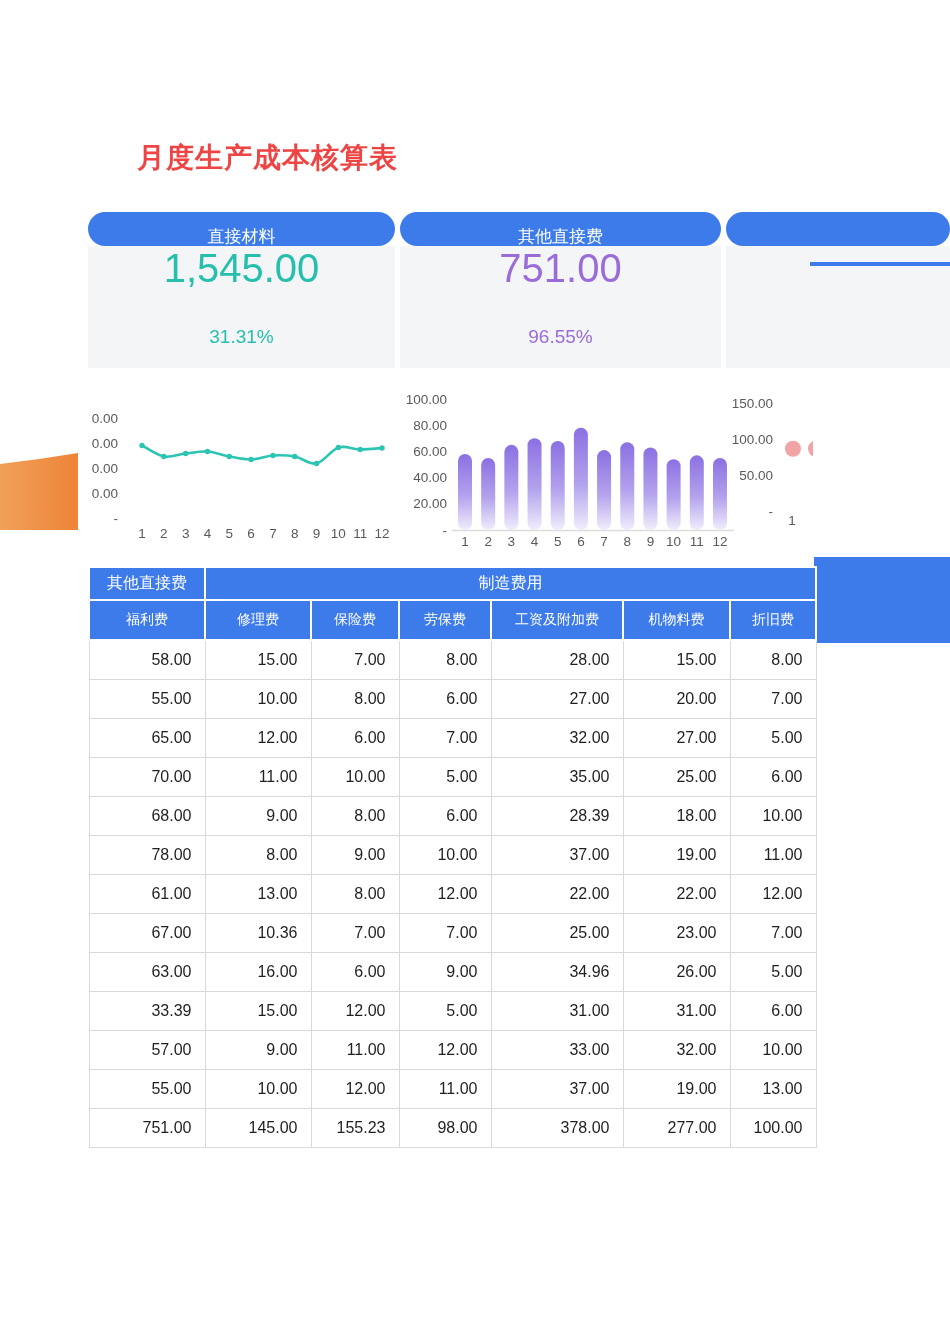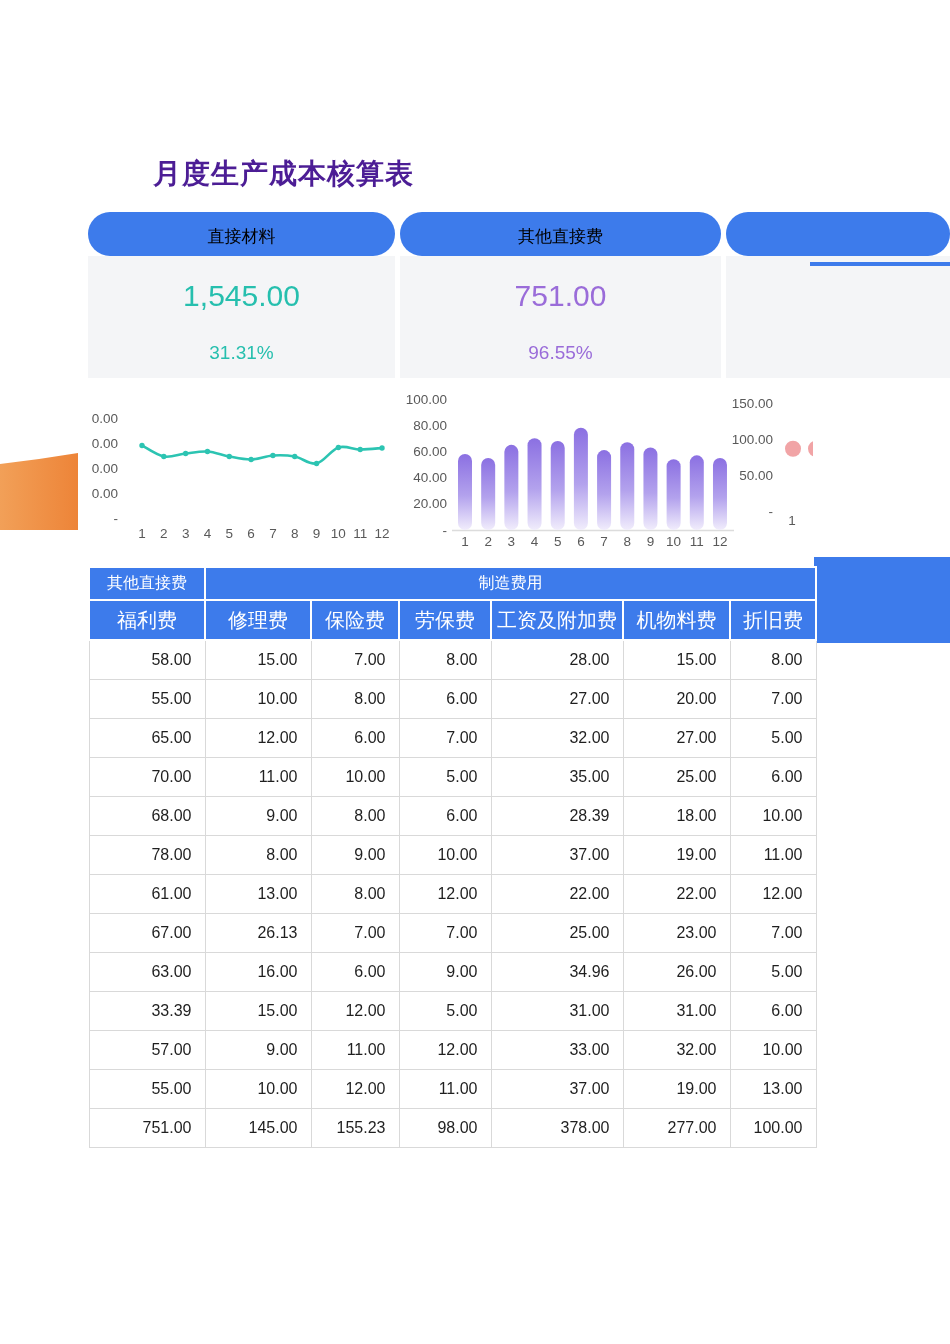--- a/index.html
+++ b/index.html
@@ -1,37 +1,37 @@
 <!DOCTYPE html>
 <html style="--blue: #3d7beb; --card-bg: #f4f5f7; --teal: #26bfae; --purple: #9a6cd9; --or-l: #f2a058; --or-r: #ed8438;"><head>
 <meta charset="utf-8">
 <style>
   html,body{margin:0;padding:0;}
   body{
     width:950px;height:1344px;background:#ffffff;position:relative;overflow:hidden;
     font-family:"Liberation Sans","DejaVu Sans",sans-serif;
   }
-  .title{position:absolute;left:137px;top:139px;margin:16px;font-size:28px;font-weight:600;color:#4c1d95;letter-spacing:1px;}
+  .title{position:absolute;left:137px;top:139px;margin:0;font-size:28px;font-weight:600;color:#ef4444;letter-spacing:1px;}
   .card{position:absolute;top:212px;}
-  .card-h{height:44px;background:var(--blue);color:#000000;font-size:17px;text-align:center;line-height:50px;border-radius:22px;}
+  .card-h{height:34px;background:var(--blue);color:#ffffff;font-size:17px;text-align:center;line-height:50px;border-radius:22px;}
   .card-b{height:122px;background:var(--card-bg);text-align:center;}
-  .val{padding-top:22px;font-size:30px;line-height:36px;}
-  .pct{margin-top:28px;font-size:19px;}
+  .val{padding-top:4px;font-size:40px;line-height:36px;}
+  .pct{margin-top:40px;font-size:19px;}
   .teal{color:var(--teal);}
   .purple{color:var(--purple);}
   .c1{left:88px;width:307px;}
   .c2{left:400px;width:321px;}
   .c3{left:726px;width:224px;}
   .notch{position:absolute;left:810px;top:262px;width:140px;height:4px;background:var(--blue);}
   .right-block{position:absolute;left:814px;top:557px;width:136px;height:86px;background:var(--blue);}
   .tablewrap{position:absolute;left:88px;top:566px;}
   table{border-collapse:collapse;table-layout:fixed;}
   th{background:var(--blue);color:#fff;font-weight:400;border:2px solid #fff;padding:0;}
   tr.gh th{height:31px;font-size:16px;}
-  tr.ch th{height:38px;font-size:20px;}
+  tr.ch th{height:38px;font-size:14px;}
   td{height:38px;border:1px solid #d9d9d9;background:#fff;text-align:right;padding:0 13px 0 0;font-size:16px;color:#1f1f1f;}
   svg.chart{position:absolute;overflow:hidden;}
   svg text{font-family:"Liberation Sans","DejaVu Sans",sans-serif;font-size:13.5px;fill:#595959;}
 </style>
 </head>
 <body>
 
 <div>
 
   <h1 class="title">月度生产成本核算表</h1>
@@ -239,21 +239,21 @@
             <td>61.00</td>
             <td>13.00</td>
             <td>8.00</td>
             <td>12.00</td>
             <td>22.00</td>
             <td>22.00</td>
             <td>12.00</td>
           </tr>
           <tr>
             <td>67.00</td>
-            <td>26.13</td>
+            <td>10.36</td>
             <td>7.00</td>
             <td>7.00</td>
             <td>25.00</td>
             <td>23.00</td>
             <td>7.00</td>
           </tr>
           <tr>
             <td>63.00</td>
             <td>16.00</td>
             <td>6.00</td>

